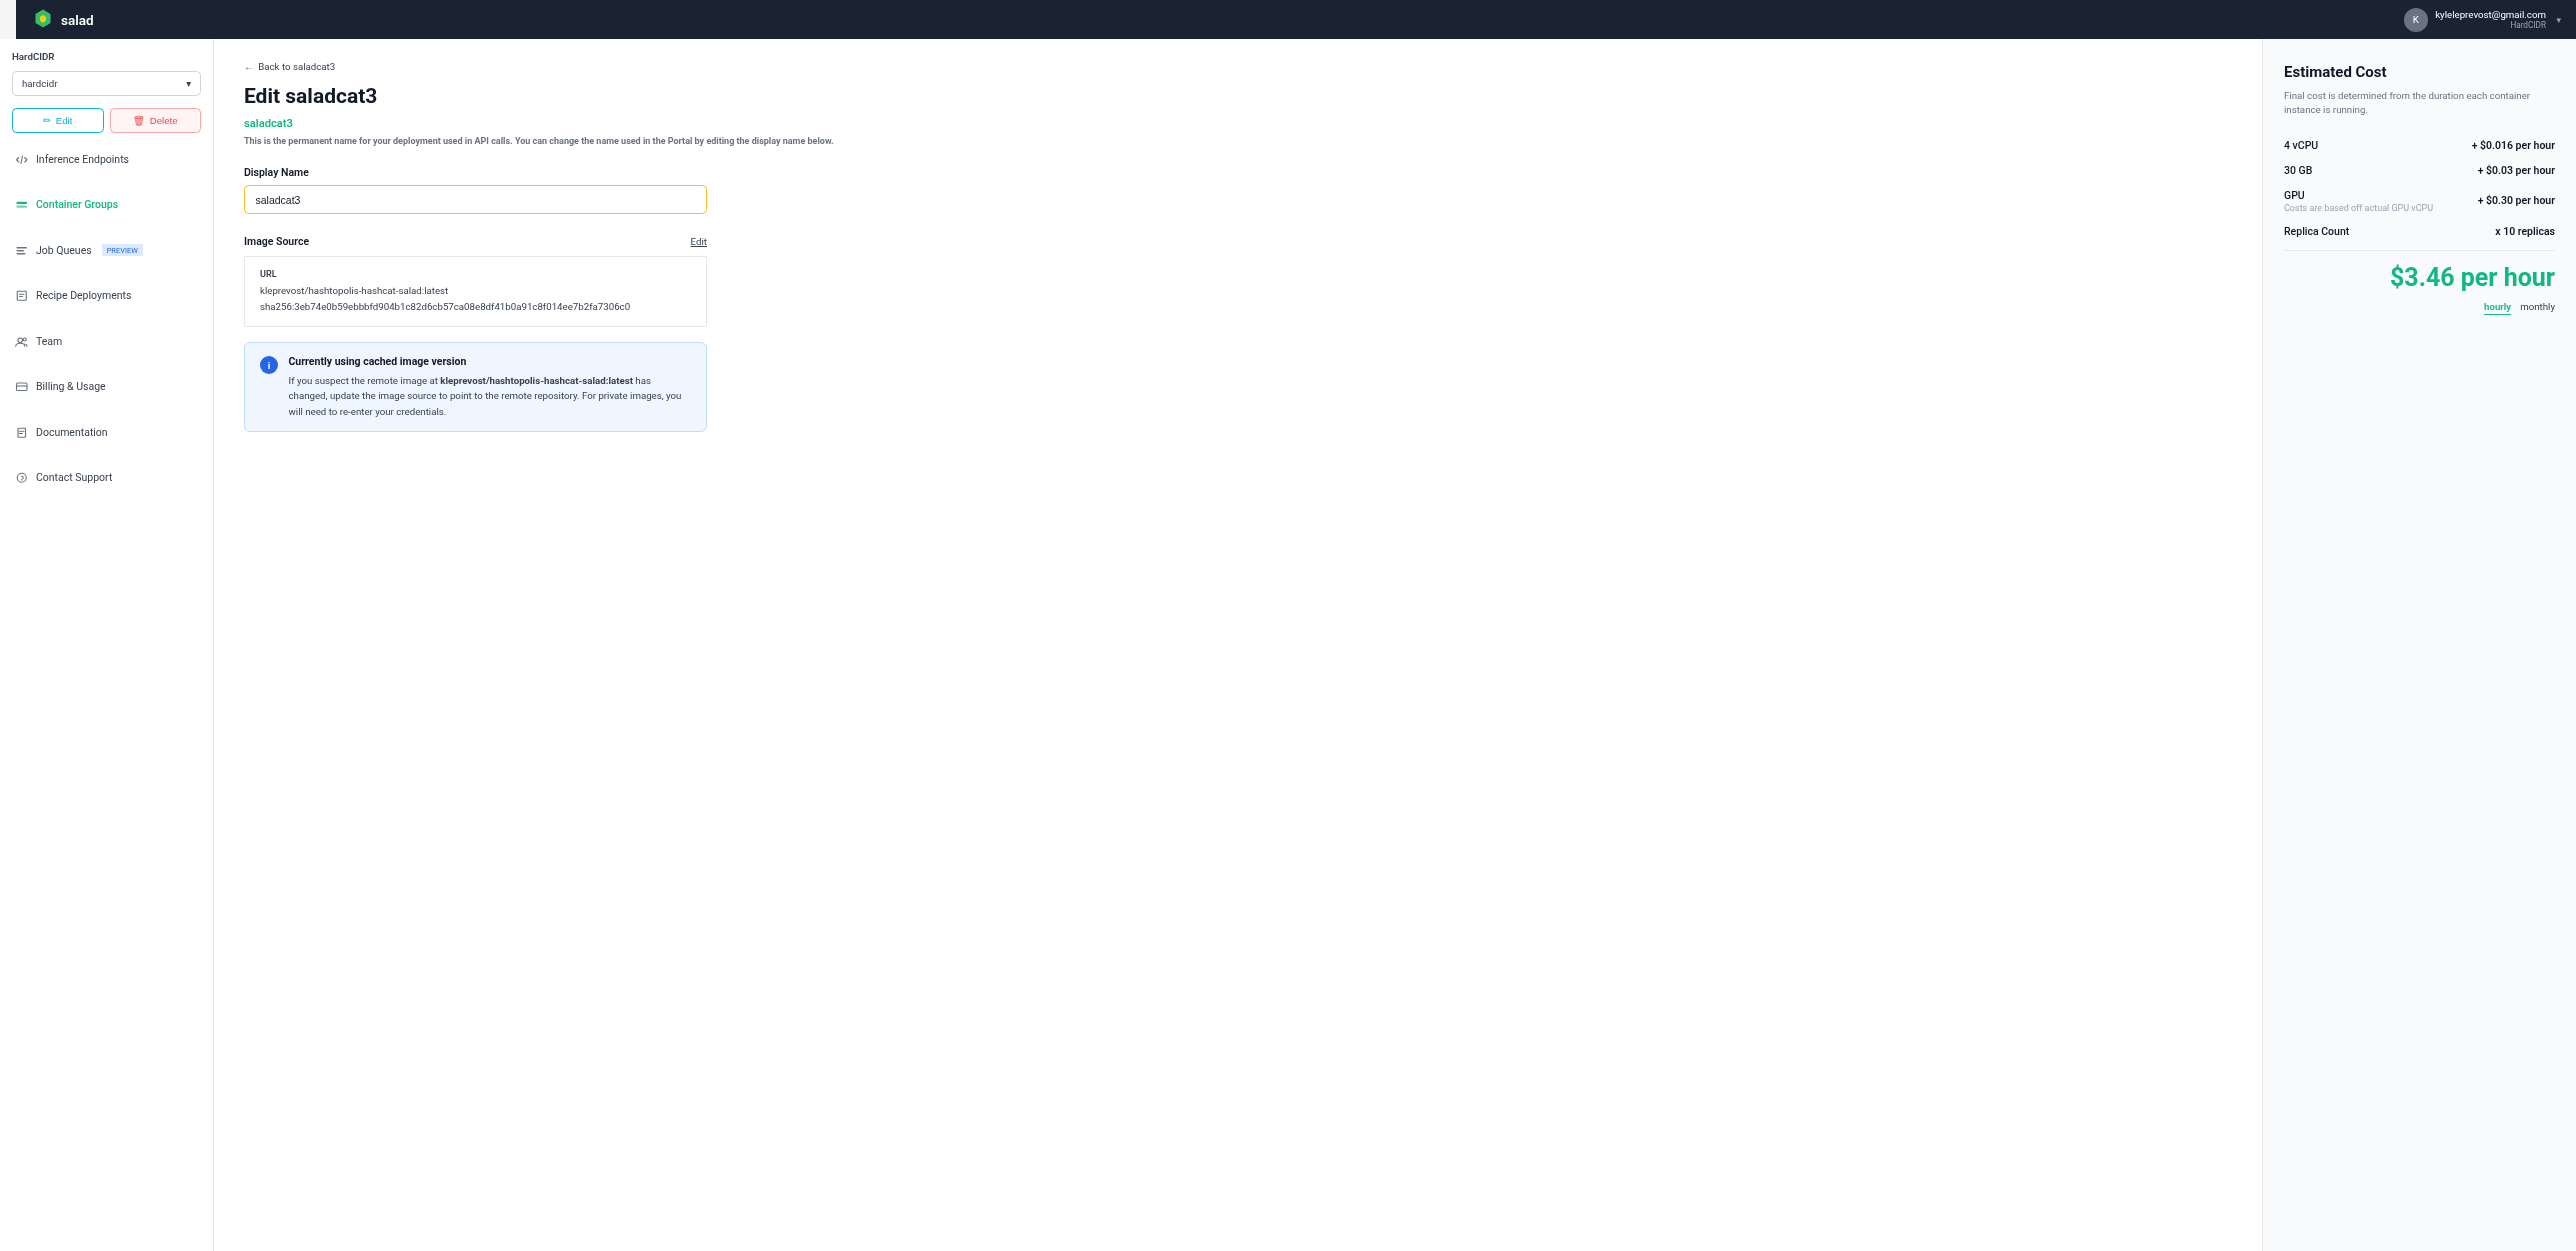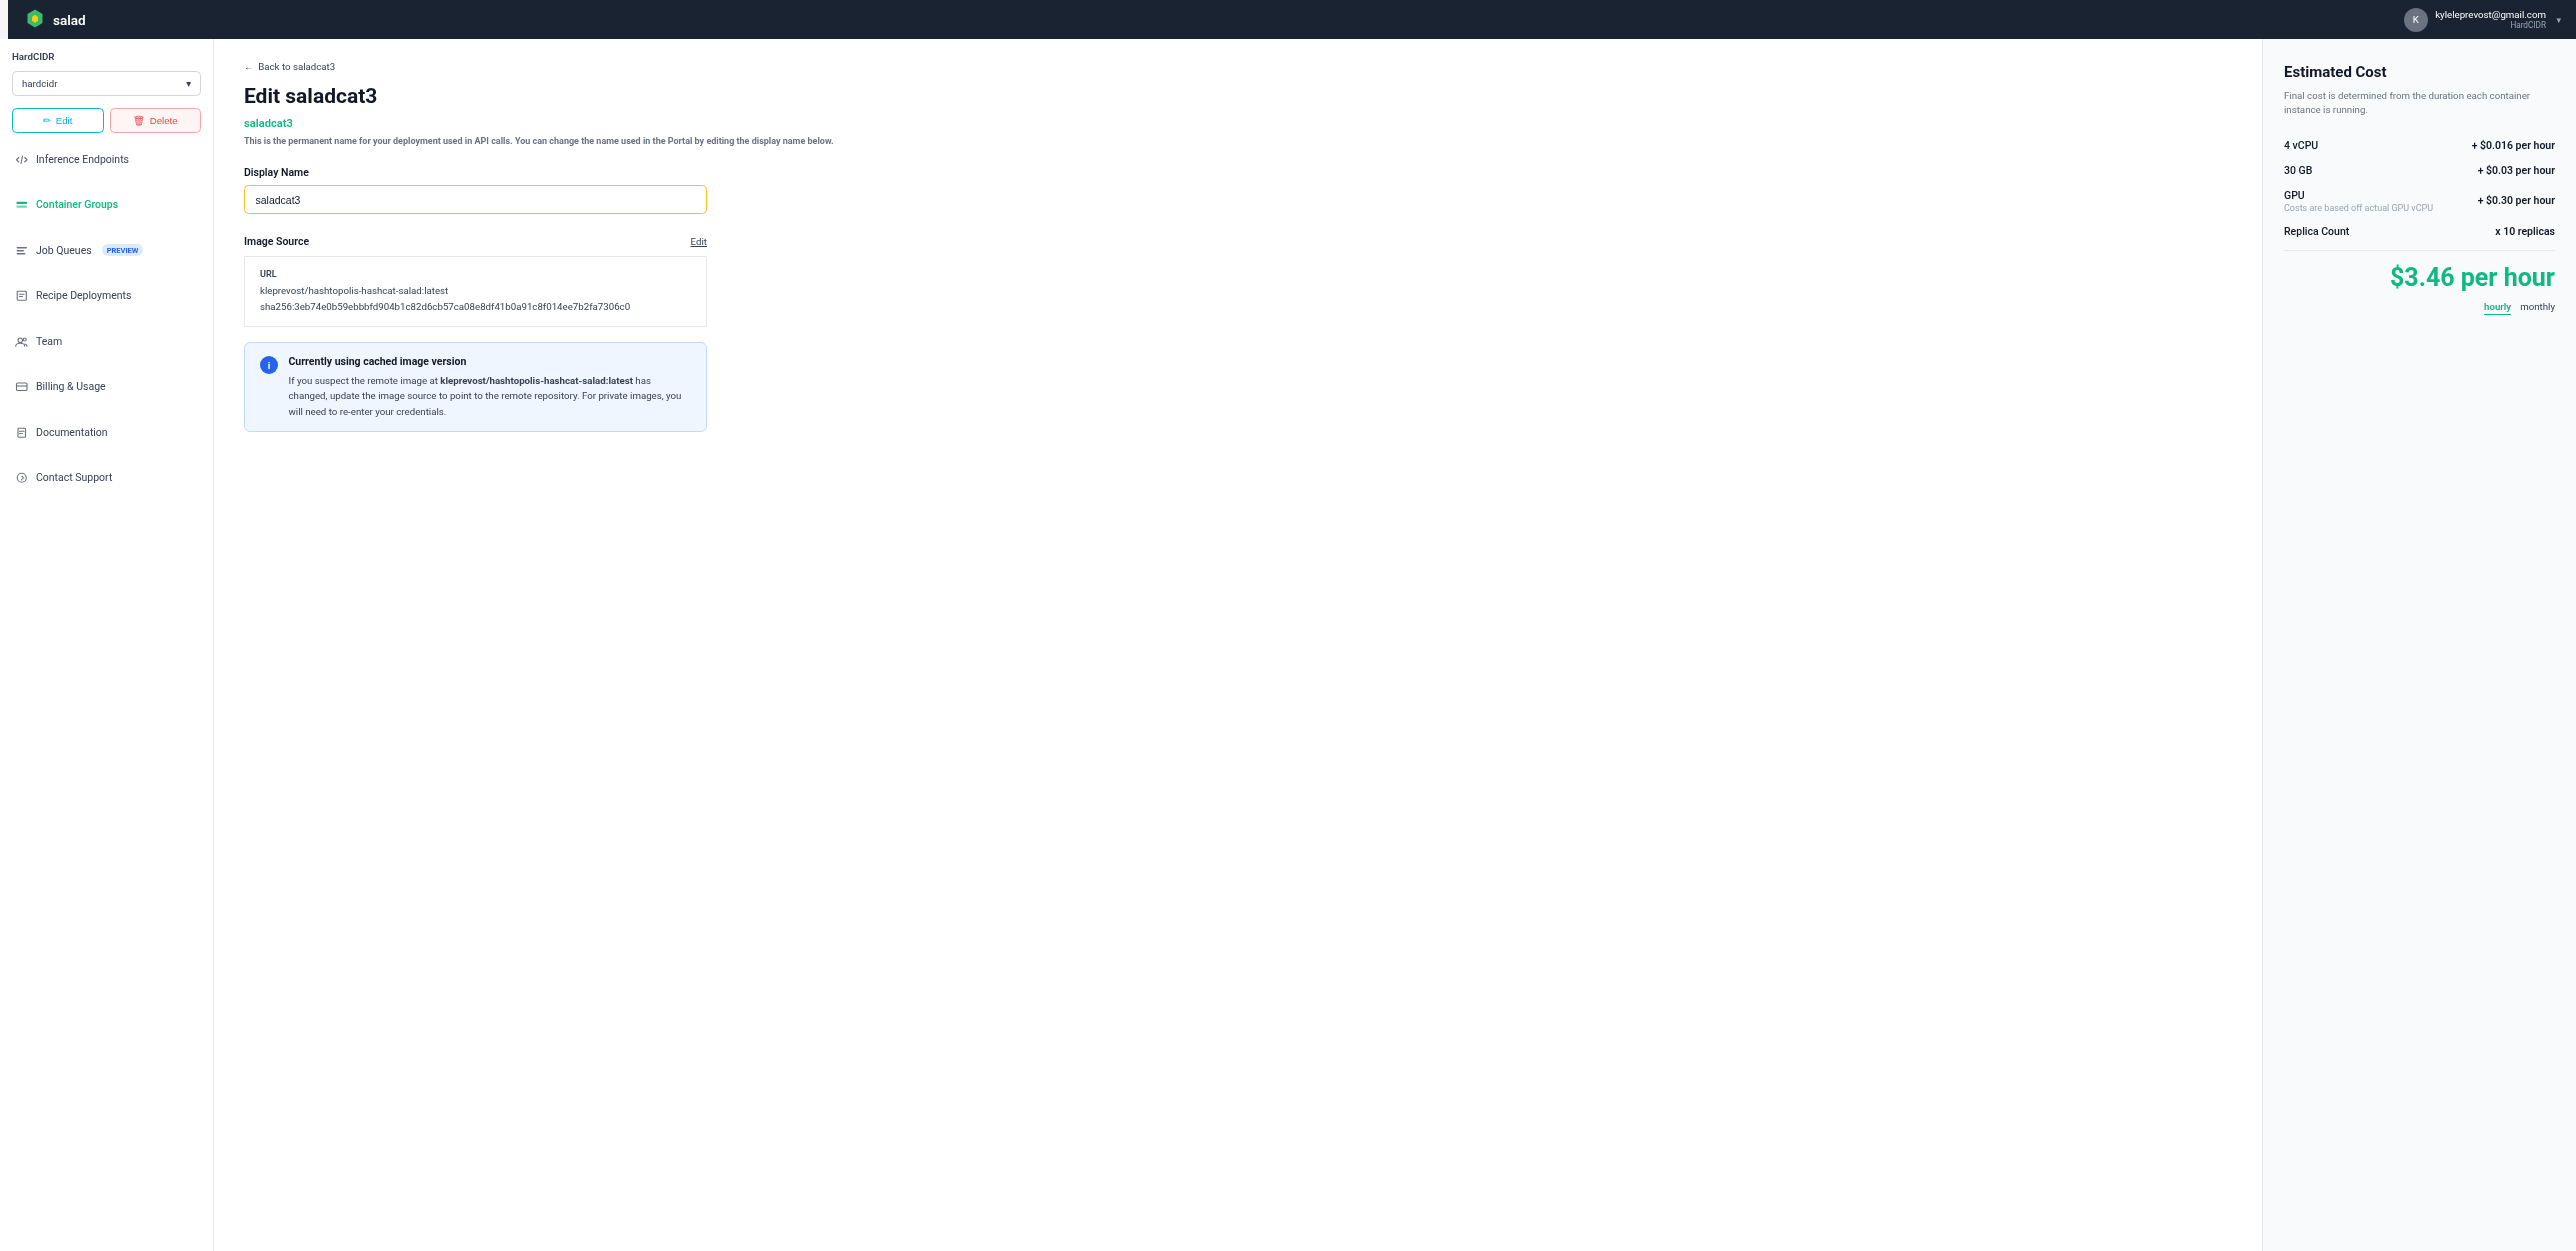--- a/index.html
+++ b/index.html
@@ -7,21 +7,21 @@
 
     
     .topnav {
       background: #1a2332;
       height: 39px;
       display: flex;
       align-items: center;
       justify-content: space-between;
       padding: 0 15px;
       position: fixed;
-      top: 0; left: 8px; right: 0;
+      top: 0; left: 16px; right: 0;
       z-index: 100;
     }
     .topnav-logo {
       display: flex;
       align-items: center;
       gap: 6px;
       color: white;
       font-size: 13.5px;
       font-weight: 600;
     }
@@ -136,22 +136,22 @@
       cursor: pointer;
       text-decoration: none;
     }
     .sidebar-item.active { color: #10b981; font-weight: 500; }
     .sidebar-item-icon { width: 13.5px; height: 13.5px; flex-shrink: 0; }
     .preview-badge {
       font-size: 7.5px;
       background: #dbeafe;
       color: #2563eb;
       padding: 1.5px 4.5px;
-      border-radius: 6px;
-      font-weight: 700;
+      border-radius: 1px;
+      font-weight: 400;
       margin-left: 3px;
     }
 
     
     .main-content {
       flex: 1;
       overflow-y: auto;
       padding: 22.4px 30px;
       background: white;
     }

